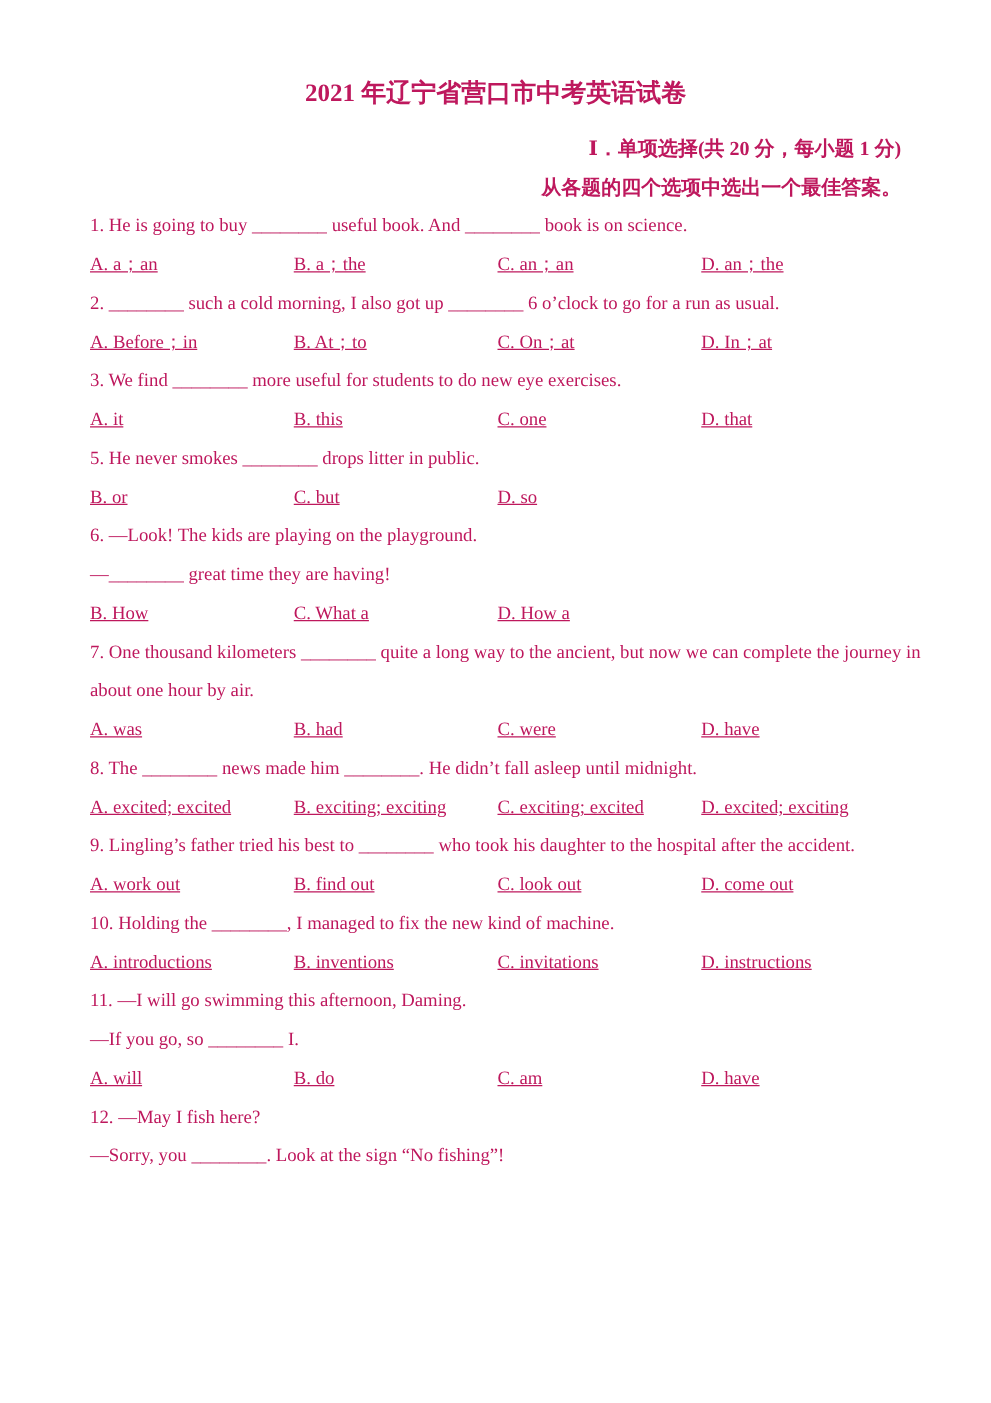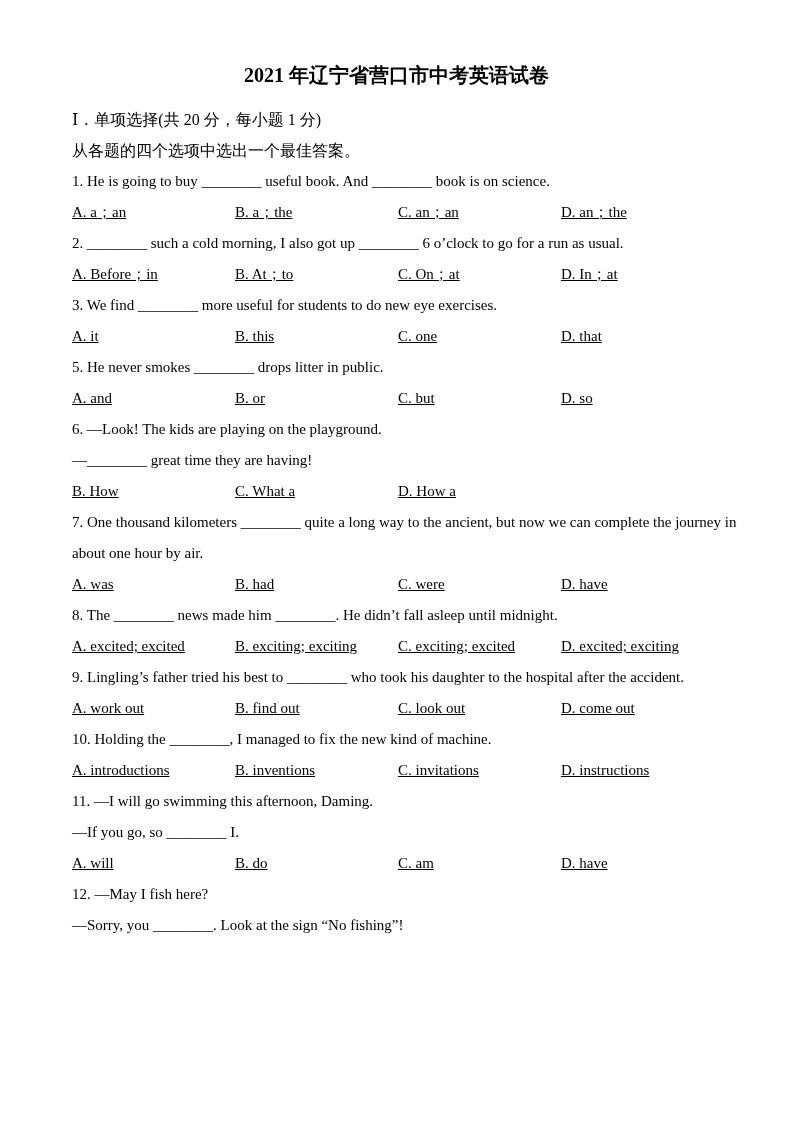--- a/index.html
+++ b/index.html
@@ -8,36 +8,37 @@
     background: #ffffff;
   }
   .page {
     position: relative;
     width: 793px;
     height: 1122px;
     background: #ffffff;
     box-sizing: border-box;
     padding: 62px 72px 0 72px;
     font-family: "Liberation Serif", "DejaVu Serif", serif;
-    color: #000000;
+    color: #be185d;
     overflow: hidden;
   }
   .title {
     margin: 0 0 16px 0;
     text-align: center;
     font-size: 20px;
     font-weight: bold;
     line-height: 26px;
     font-family: "Liberation Serif", "DejaVu Serif", serif;
   }
   .section-header, .instruction {
     font-size: 16px;
-    font-weight: normal;
+    font-weight: bold;
     line-height: 31px;
     white-space: nowrap;
+    text-align: right;
   }
   .q-line {
     font-size: 15px;
     line-height: 31px;
     white-space: nowrap;
   }
   .options {
     display: grid;
     grid-template-columns: 163px 163px 163px 1fr;
     font-size: 15px;
@@ -87,21 +88,20 @@
           <div class="option">B. this</div>
           <div class="option">C. one</div>
           <div class="option">D. that</div>
         </div>
   </div>
       <div class="question">
     <div class="q-lines">
           <div class="q-line">5. He never smokes ________ drops litter in public.</div>
         </div>
     <div class="options">
-          <div class="option">A. and</div>
           <div class="option">B. or</div>
           <div class="option">C. but</div>
           <div class="option">D. so</div>
         </div>
   </div>
       <div class="question">
     <div class="q-lines">
           <div class="q-line">6. —Look! The kids are playing on the playground.</div>
           <div class="q-line">—________ great time they are having!</div>
         </div>

